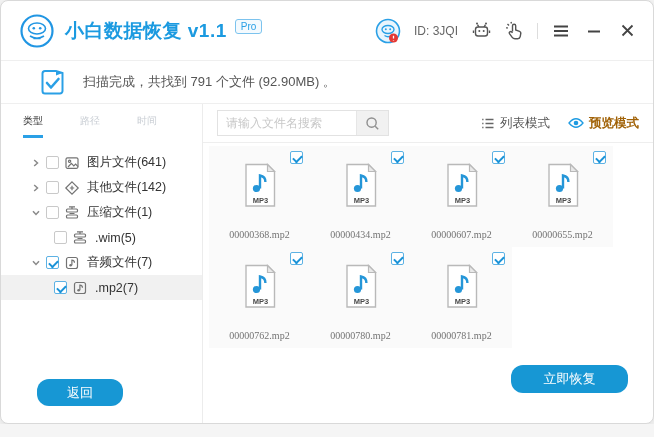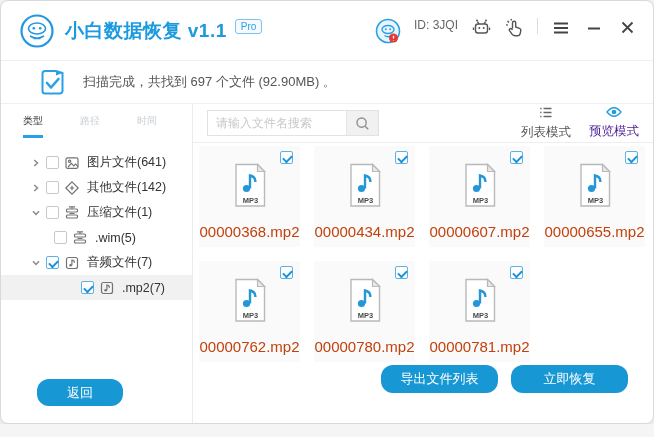--- a/index.html
+++ b/index.html
@@ -7,64 +7,64 @@
   .window {
     position:relative; width:654px; height:424px; background:#fff;
     border:1px solid #d9d9d9; border-radius:8px; overflow:hidden;
     box-shadow:0 2px 8px rgba(0,0,0,.10);
   }
   
   .titlebar { height:60px; display:flex; align-items:center; padding:0 16px 0 18px; border-bottom:1px solid #efefef; }
   .logo { width:36px; height:36px; margin-right:10px; flex:0 0 auto; }
   .app-title { font-size:19px; font-weight:bold; color:#1b9ae0; letter-spacing:.5px; }
   .pro-badge { margin-left:8px; font-size:10px; color:#2aa0e6; border:1px solid #7cc3ee; border-radius:3px; padding:1px 5px; background:#f4fafe; position:relative; top:-4px; }
-  .tb-right { margin-left:auto; display:flex; align-items:flex-start; gap:13px; }
+  .tb-right { margin-left:auto; display:flex; align-items:center; gap:13px; }
   .avatar { position:relative; width:26px; height:26px; }
   .uid { font-size:12px; color:#666; }
   .tb-icon { width:20px; height:20px; display:flex; align-items:center; justify-content:center; cursor:pointer; }
   .tb-sep { width:1px; height:16px; background:#ddd; }
   
   .statusbar { height:43px; display:flex; align-items:center; padding-left:38px; border-bottom:1px solid #efefef; }
   .status-icon { width:27px; height:27px; margin-right:17px; }
   .status-text { font-size:13px; color:#555; }
   
   .body { display:flex; height:333px; }
   .sidebar { width:202px; border-right:1px solid #ececec; position:relative; padding-top:10px; }
   .tabs { display:flex; padding-left:22px; gap:37px; margin-bottom:12px; }
   .tab { font-size:10px; color:#c9ced4; padding-bottom:7px; cursor:pointer; }
   .tab.active { color:#3a3a3a; border-bottom:3px solid #2aa0e6; }
   .tree-row { height:25px; display:flex; align-items:center; font-size:12.5px; color:#333; cursor:pointer; }
   .tree-row.lvl0 { padding-left:10px; }
   .tree-row.lvl1 { padding-left:28px; }
   .tree-row.lvl2 { padding-left:50px; }
-  .tree-row.selected { background:#f1f1f1;justify-content:center; }
+  .tree-row.selected { background:#f1f1f1; }
   .chev { width:14px; height:14px; display:flex; align-items:center; justify-content:center; flex:0 0 auto; }
   .cb { width:13px; height:13px; border:1px solid #c9c9c9; border-radius:2px; background:#fff; position:relative; margin:0 5px 0 3px; flex:0 0 auto; }
   .cb.ind { border-color:#5db2e4; }
   .cb.ind::after { content:""; position:absolute; left:2px; top:4.5px; width:7px; height:2px; background:#1a93d8; }
   .cb.checked { border-color:#5db2e4; }
   .cb.checked::after { content:""; position:absolute; left:2px; top:2.5px; width:7px; height:4px; border-left:2px solid #1a93d8; border-bottom:2px solid #1a93d8; transform:rotate(-45deg); }
   .ticon { width:17px; height:16px; margin-right:6px; display:flex; align-items:center; flex:0 0 auto; }
   
   .main { flex:1; position:relative; }
   .toolbar { height:39px; display:flex; align-items:center; padding:0 14px 0 14px; border-bottom:1px solid #eeeeee; }
   .search-wrap { width:172px; height:26px; border:1px solid #e2e2e2; display:flex; background:#000000; }
   .search-input { flex:1; border:0; outline:none; font-size:12px; padding:0 8px; color:#555; min-width:0; font-family:inherit; }
   .search-input::placeholder { color:#c8c8c8; }
   .search-btn { width:32px; background:#f1f1f1; border-left:1px solid #e6e6e6; display:flex; align-items:center; justify-content:center; cursor:pointer; }
   .modes { margin-left:auto; display:flex; align-items:center; gap:18px; }
-  .mode { display:flex; align-items:center; gap:5px; font-size:12.5px; cursor:pointer;flex-direction:column; }
+  .mode { display:flex; align-items:center; gap:5px; font-size:12.5px; cursor:pointer; }
   .mode.list { color:#555; }
-  .mode.preview { color:#4c1d95; }
-  
-  .grid { margin:3px 8px 0 6px; display:grid; grid-template-columns:repeat(4,101px); gap:14px; }
+  .mode.preview { color:#a16207;font-weight:bold; }
+  
+  .grid { margin:3px 8px 0 6px; display:grid; grid-template-columns:repeat(4,101px); gap:0; }
   .cell { position:relative; height:101px; background:#fafafa; }
   .cell .cb { position:absolute; top:5px; right:7px; margin:0; background:#fff; }
   .mp3 { position:absolute; left:50%; top:17px; transform:translateX(-50%); }
-  .fname { position:absolute; bottom:7px; width:100%; text-align:center; font-size:15px; color:#c2410c; }
+  .fname { position:absolute; bottom:7px; width:100%; text-align:center; font-size:10px; color:#737373;font-family:Liberation Serif, serif; }
   
   .btn { position:absolute; border:0; border-radius:12px; background:#1797d4; color:#fff; font-size:13px; font-family:inherit; cursor:pointer; }
   .btn-back { left:36px; bottom:31px; width:86px; height:27px; }
   .btn-export { left:380px; bottom:30px; width:117px; height:28px; }
   .btn-recover { left:510px; bottom:30px; width:117px; height:28px; }
   svg { display:block; }
 </style>
 </head>
 <body>
 
@@ -134,21 +134,21 @@
   </div>
 
   <div class="statusbar">
     <span class="status-icon">
       <svg width="27" height="27" viewBox="0 0 27 27">
         <path d="M3.5 4.5 a2.5 2.5 0 0 1 2.5-2.5 H17 l6.5 2 V22 a2.5 2.5 0 0 1-2.5 2.5 H6 A2.5 2.5 0 0 1 3.5 22 Z" fill="#fff" stroke="#2aa0e6" stroke-width="2"></path>
         <path d="M17 2 L23.5 4 L17 6.5 Z" fill="#2aa0e6"></path>
         <path d="M8 14 l4 4.5 L19.5 10" fill="none" stroke="#2aa0e6" stroke-width="2.6" stroke-linecap="round" stroke-linejoin="round"></path>
       </svg>
     </span>
-    <span class="status-text">扫描完成，共找到 697 个文件 (92.90MB) 。</span>
+    <span class="status-text">扫描完成，共找到 791 个文件 (92.90MB) 。</span>
   </div>
 
   <div class="body">
 
     <div class="sidebar">
       <div class="tabs">
         <span class="tab active">类型</span>
         <span class="tab">路径</span>
         <span class="tab">时间</span>
       </div>
@@ -373,15 +373,14 @@
               <path d="M18 25.5 V12.5 Q23.6 13.6 23.4 19" fill="none" stroke="#2596d8" stroke-width="2.4"></path>
               <text x="18.5" y="39.5" font-size="7.5" font-weight="bold" fill="#4a4a4a" text-anchor="middle" font-family="Liberation Sans, sans-serif">MP3</text>
             </svg>
           </span>
           <span class="fname">00000781.mp2</span>
         </div>
       </div>
     </div>
   </div>
 
-  <button class="btn btn-export">导出文件列表</button>
   <button class="btn btn-recover">立即恢复</button>
 </div>
 
 </body></html>

